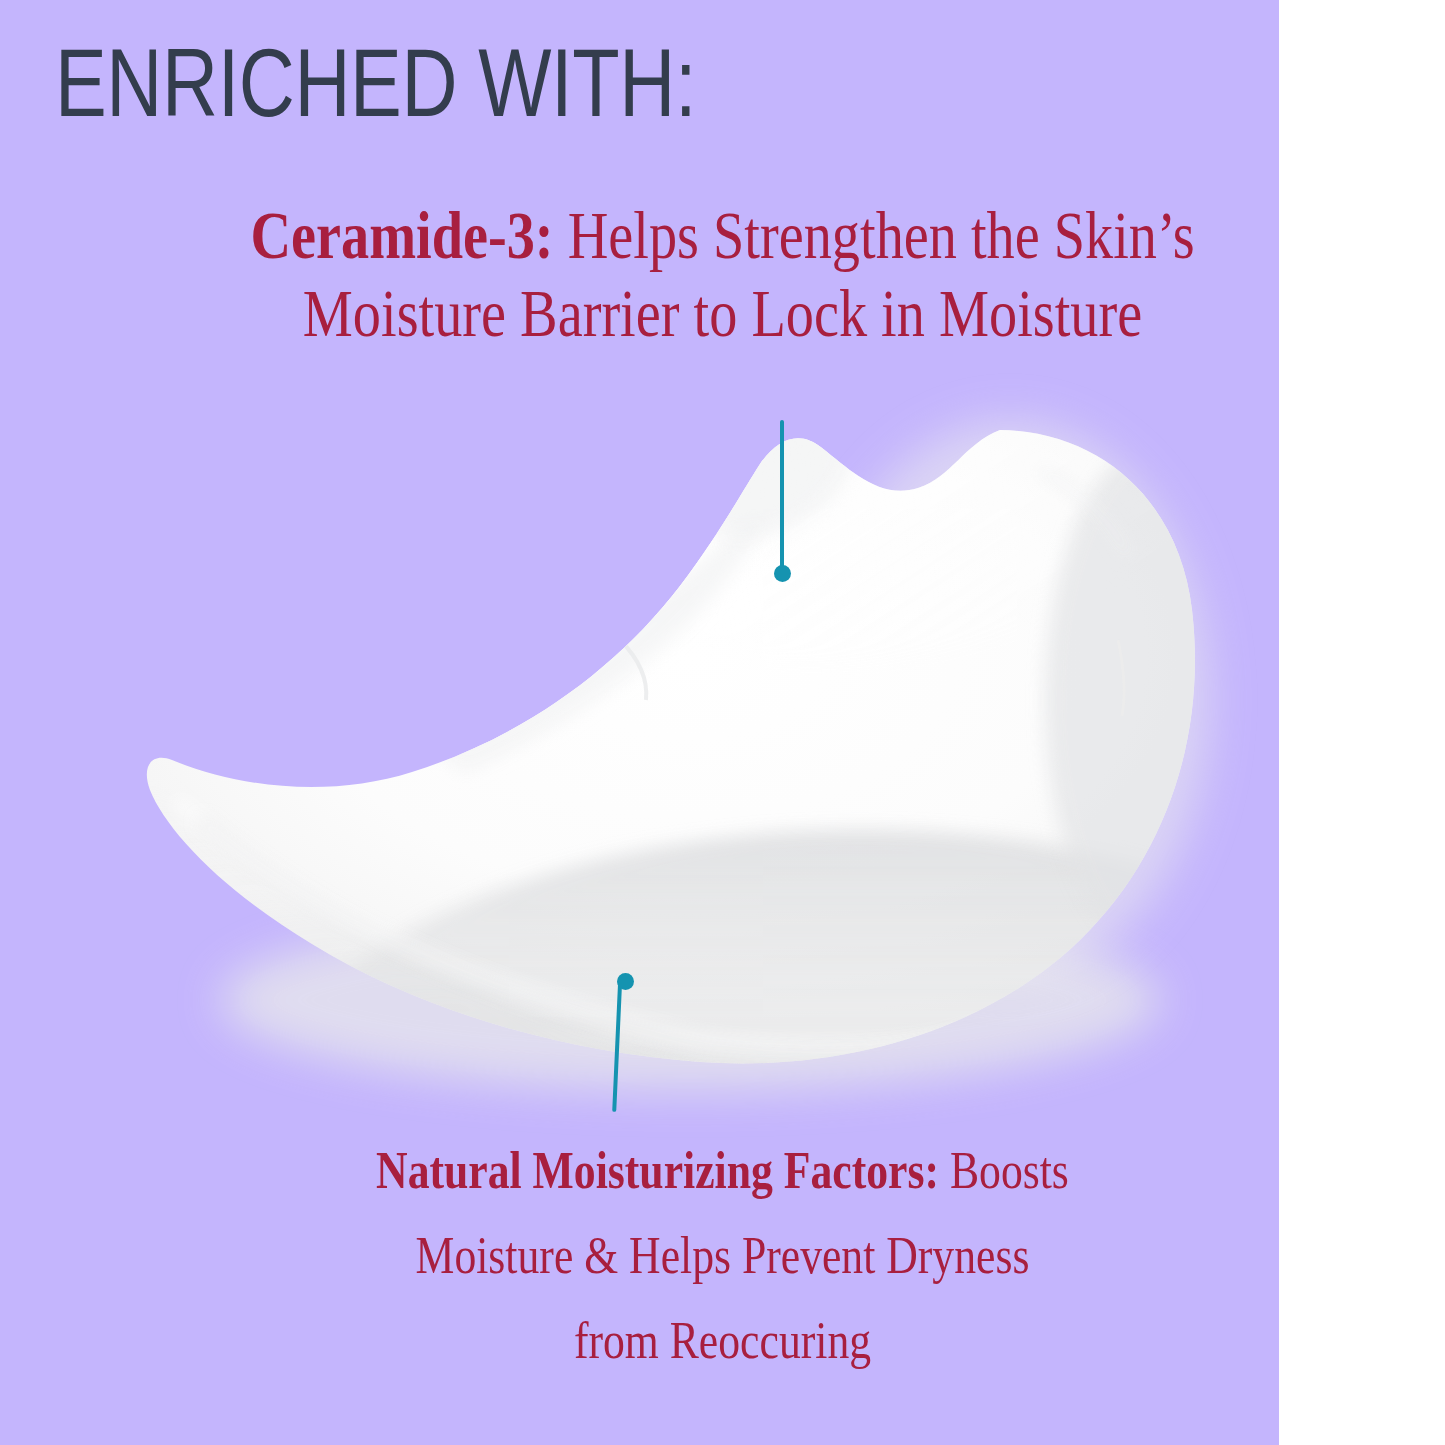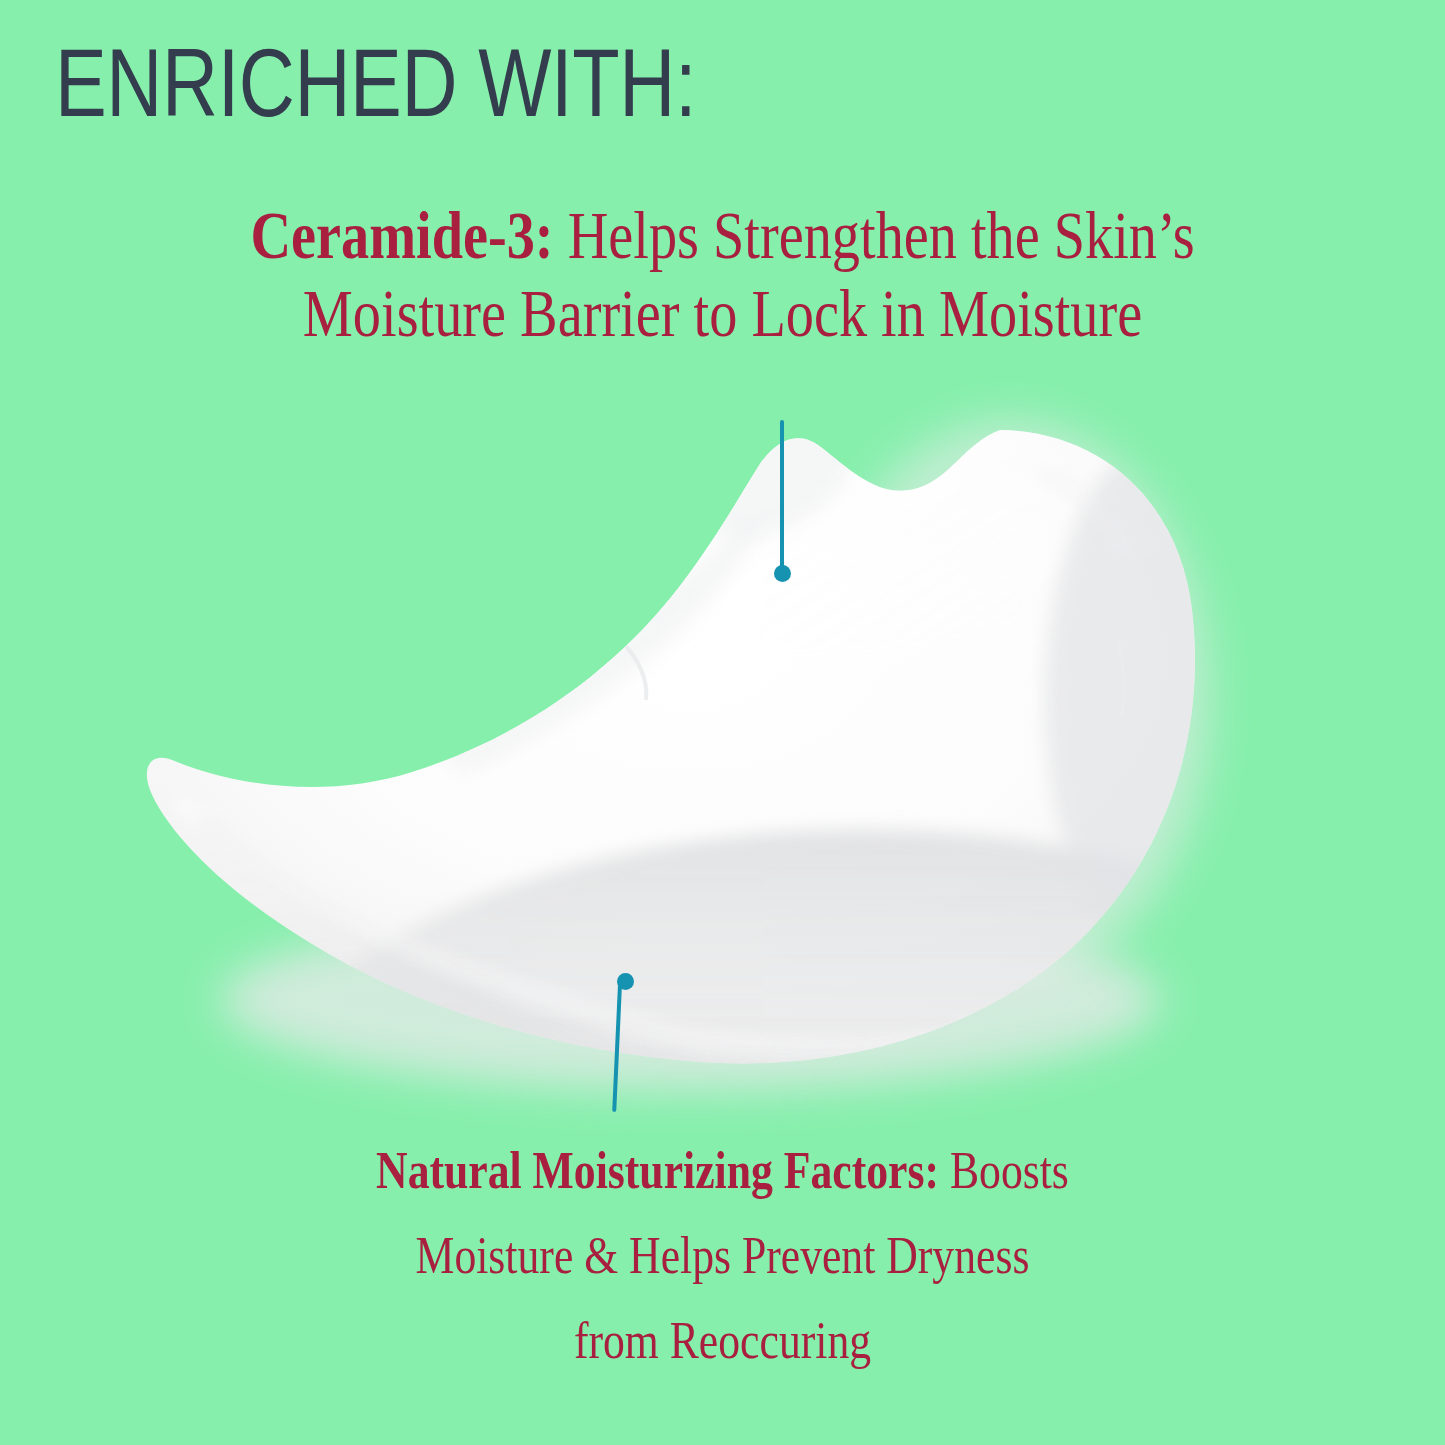--- a/index.html
+++ b/index.html
@@ -3,23 +3,23 @@
 <meta charset="utf-8">
 <title>Enriched With</title>
 <style>
   html, body {
     margin: 0;
     padding: 0;
     background: #ffffff;
   }
   #stage {
     position: relative;
-    width: 1445px;
+    width: 1279px;
     height: 1445px;
-    background: #86efac;
+    background: #c4b5fd;
     overflow: hidden;
     font-family: "Liberation Sans", "DejaVu Sans", sans-serif;
   }
 
   
   .heading {
     position: absolute;
     left: 55px;
     top: 34px;
     width: 1330px;

